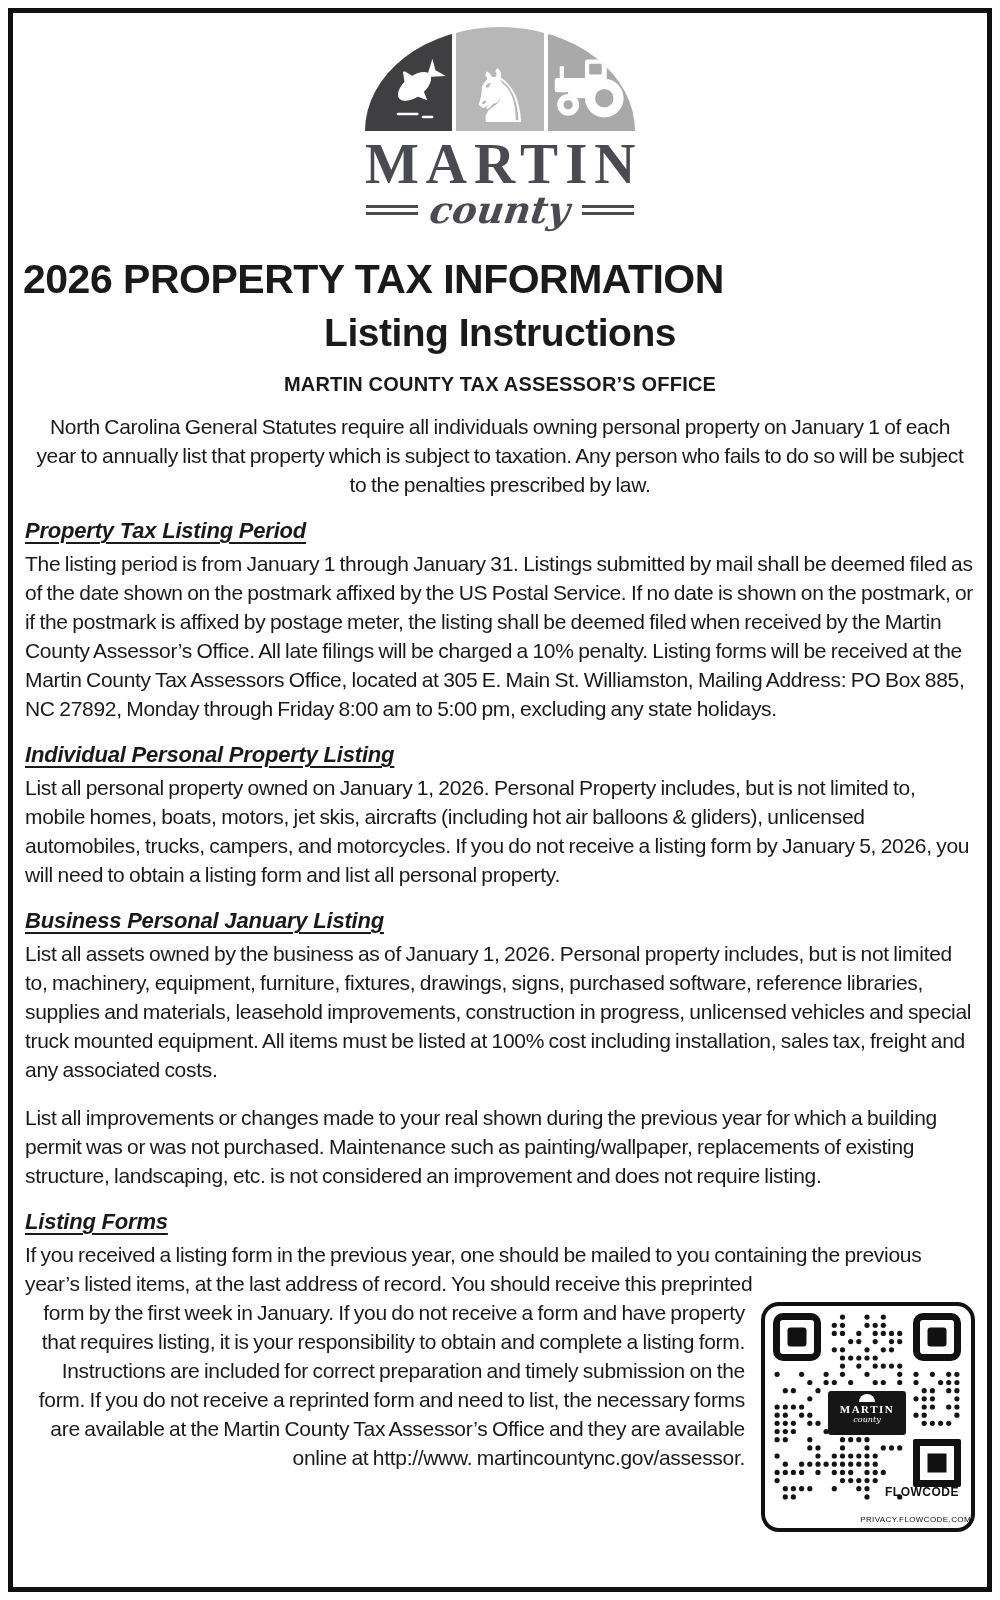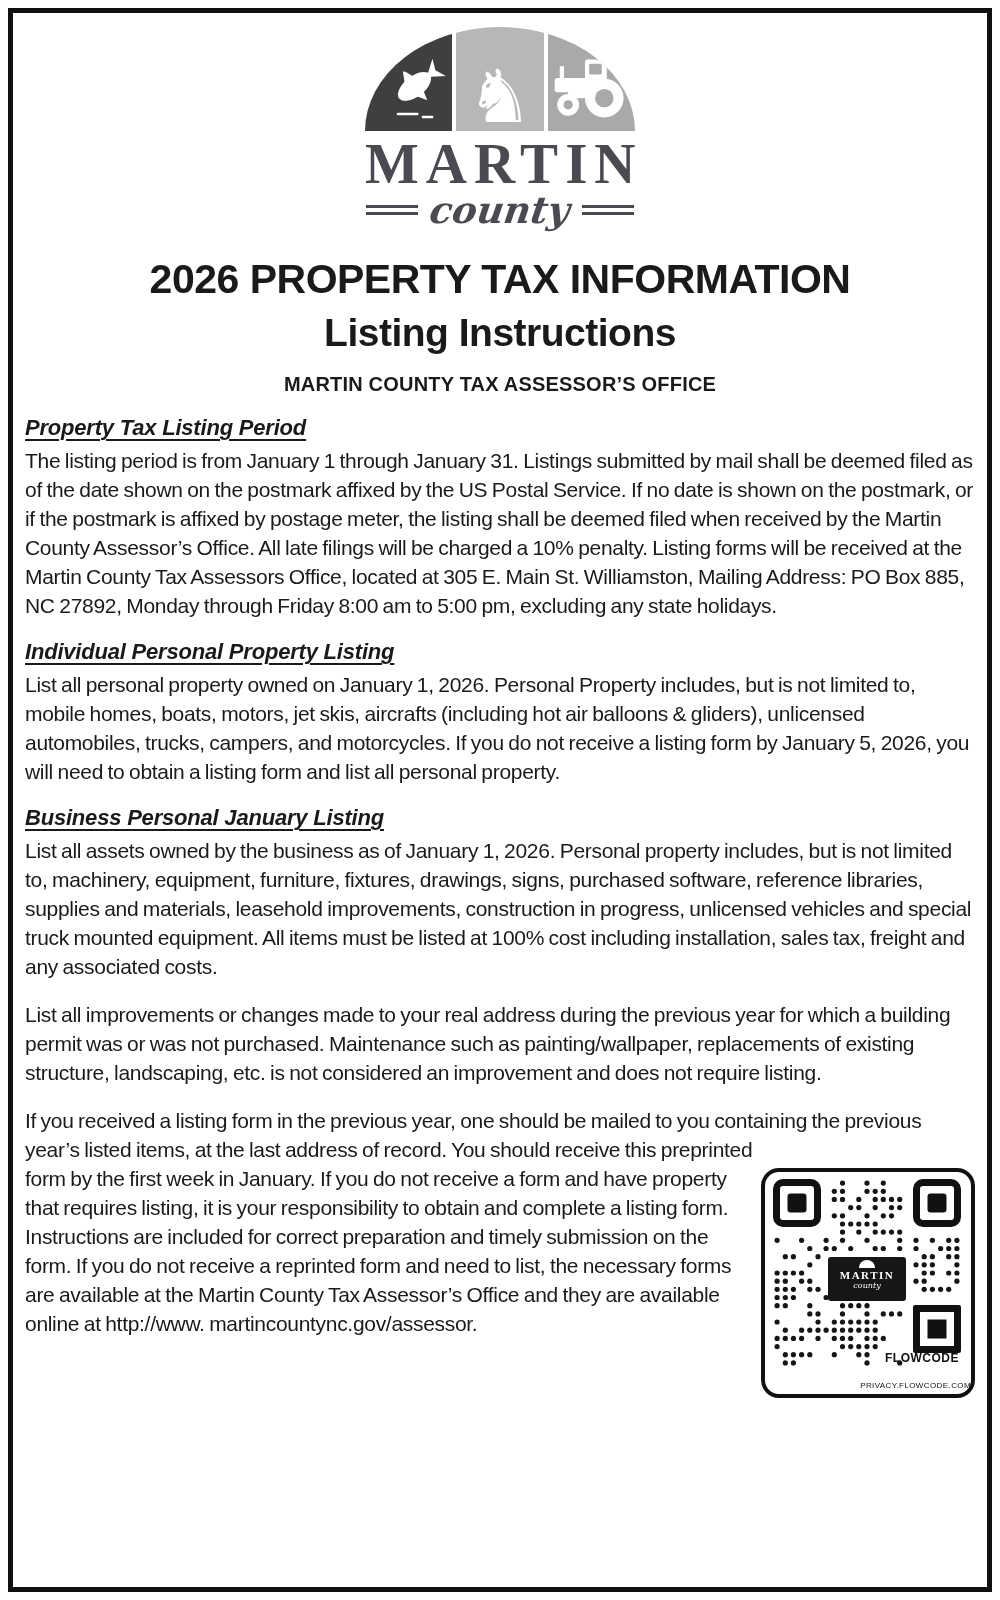--- a/index.html
+++ b/index.html
@@ -41,40 +41,40 @@
     color: var(--text, #4a4a52); margin-top: 4px; margin-left: 5px;
   }
   .logo-sub-row { display: flex; align-items: center; justify-content: center; gap: 12px; margin-top: -4px; }
   .dbl-rule { width: 52px; height: 10px; border-top: 3px solid var(--text, #4a4a52); border-bottom: 3px solid var(--text, #4a4a52); }
   .logo-county {
     font-family: "DejaVu Serif", serif; font-style: italic; font-weight: bold;
     font-size: 37px; color: var(--text, #4a4a52); transform: skewX(-8deg);
   }
 
   
-  .title1 { text-align: center; font-weight: bold; font-size: 41px; letter-spacing: -0.5px; margin-top: 24px; }
+  .title1 { font-weight: bold; font-size: 41px; letter-spacing: -0.5px; margin-top: 24px; }
   .title2 { text-align: center; font-weight: bold; font-size: 39px; letter-spacing: -0.5px; margin-top: 8px; }
   .subtitle { text-align: center; font-weight: bold; font-size: 20px; margin-top: 18px; letter-spacing: 0.2px; }
 
   
   .intro {
     text-align: center; font-size: 21px; line-height: 29px;
     margin: 16px 6px 0 6px; letter-spacing: -0.3px; word-spacing: -1px;
   }
   .section { margin-top: 19px; padding: 0 2px; }
   .section-heading {
     font-size: 22px; font-weight: bold; letter-spacing: -0.2px;
     text-decoration: underline; text-decoration-thickness: 2px; text-underline-offset: 4px;
     margin-bottom: 5px;
     font-style: italic;
   }
   .section-body { font-size: 21px; line-height: 29px; letter-spacing: -0.3px; word-spacing: -1px; }
 
   .lf-row { display: flex; gap: 16px; align-items: flex-start; margin-top: 0; }
-  .lf-p2 { flex: 1; }
+  .lf-p2 { flex: 1; text-align: right; }
 
   
   .qr-box {
     flex: none; width: 214px; height: 230px;
     border: 4px solid #111; border-radius: 18px; background: #fff;
     padding: 7px 8px 3px 8px; position: relative; margin-top: 4px;
   }
   .qr-grid { position: relative; width: 188px; height: 188px; }
   .qr-grid svg { position: absolute; left: 0; top: 0; }
   .finder { position: absolute; width: 48px; height: 48px; border: 7px solid #111; border-radius: 10px; }
@@ -150,41 +150,43 @@
         <div class="dbl-rule"></div>
         <div class="logo-county">county</div>
         <div class="dbl-rule"></div>
       </div>
     </div>
 
     <div class="title1">2026 PROPERTY TAX INFORMATION</div>
     <div class="title2">Listing Instructions</div>
     <div class="subtitle">MARTIN COUNTY TAX ASSESSOR’S OFFICE</div>
 
+    <p class="intro">North Carolina General Statutes require all individuals owning personal property on January 1 of each year to annually list that property which is subject to taxation.  Any person who fails to do so will be subject to the penalties prescribed by law.</p>
 
     <div class="section">
       <div class="section-heading">Property Tax Listing Period</div>
       <div class="section-body">The listing period is from January 1 through January 31. Listings submitted by mail shall be deemed filed as of the date shown on the postmark affixed by the US Postal Service. If no date is shown on the postmark, or if the postmark is affixed by postage meter, the listing shall be deemed filed when received by the Martin County Assessor’s Office. All late filings will be charged a 10% penalty.  Listing forms will be received at the Martin County Tax Assessors Office, located at 305 E. Main St. Williamston, Mailing Address: PO Box 885, NC 27892, Monday through Friday 8:00 am to 5:00 pm, excluding any state holidays.</div>
     </div>
 
     <div class="section">
       <div class="section-heading">Individual Personal Property Listing</div>
       <div class="section-body">List all personal property owned on January 1, 2026. Personal Property includes, but is not limited to, mobile homes, boats, motors, jet skis, aircrafts (including hot air balloons &amp; gliders), unlicensed automobiles, trucks, campers, and motorcycles. If you do not receive a listing form by January 5, 2026, you will need to obtain a listing form and list all personal property.</div>
     </div>
 
     <div class="section">
       <div class="section-heading">Business Personal January Listing</div>
       <div class="section-body">List all assets owned by the business as of January 1, 2026. Personal property includes, but is not limited to, machinery, equipment, furniture, fixtures, drawings, signs, purchased software, reference libraries, supplies and materials, leasehold improvements, construction in progress, unlicensed vehicles and special truck mounted equipment.  All items must be listed at 100% cost including installation, sales tax, freight and any associated costs.</div>
     </div>
 
     <div class="section">
-      <div class="section-body">List all improvements or changes made to your real address during the previous year for which a building permit was or was not purchased. Maintenance such as painting/wallpaper, replacements of existing structure, landscaping, etc. is not considered an improvement and does not require listing.</div>
-    </div>
-
-    <div class="section">
+      <div class="section-body">List all improvements or changes made to your real shown during the previous year for which a building permit was or was not purchased. Maintenance such as painting/wallpaper, replacements of existing structure, landscaping, etc. is not considered an improvement and does not require listing.</div>
+    </div>
+
+    <div class="section">
+      <div class="section-heading">Listing Forms</div>
       <div class="section-body">If you received a listing form in the previous year, one should be mailed to you containing the previous year’s listed items, at the last address of record.  You should receive this preprinted</div>
       <div class="lf-row">
         <div class="section-body lf-p2">form by the first week in January. If you do not receive a form and have property that requires listing, it is your responsibility to obtain and complete a listing form. Instructions are included for correct preparation and timely submission on the form.  If you do not receive a reprinted form and need to list, the necessary forms are available at the Martin County Tax Assessor’s Office and they are available online at http://www. martincountync.gov/assessor.</div>
         <div class="qr-box">
           <div class="qr-grid">
             <svg id="qr-dots" width="188" height="188" viewBox="0 0 188 188">
                 <circle cx="69.5" cy="4.1" r="2.6" fill="#151515"></circle>
                 <circle cx="94.0" cy="4.1" r="2.6" fill="#151515"></circle>
                 <circle cx="110.3" cy="4.1" r="2.6" fill="#151515"></circle>
                 <circle cx="61.3" cy="12.3" r="2.6" fill="#151515"></circle>

